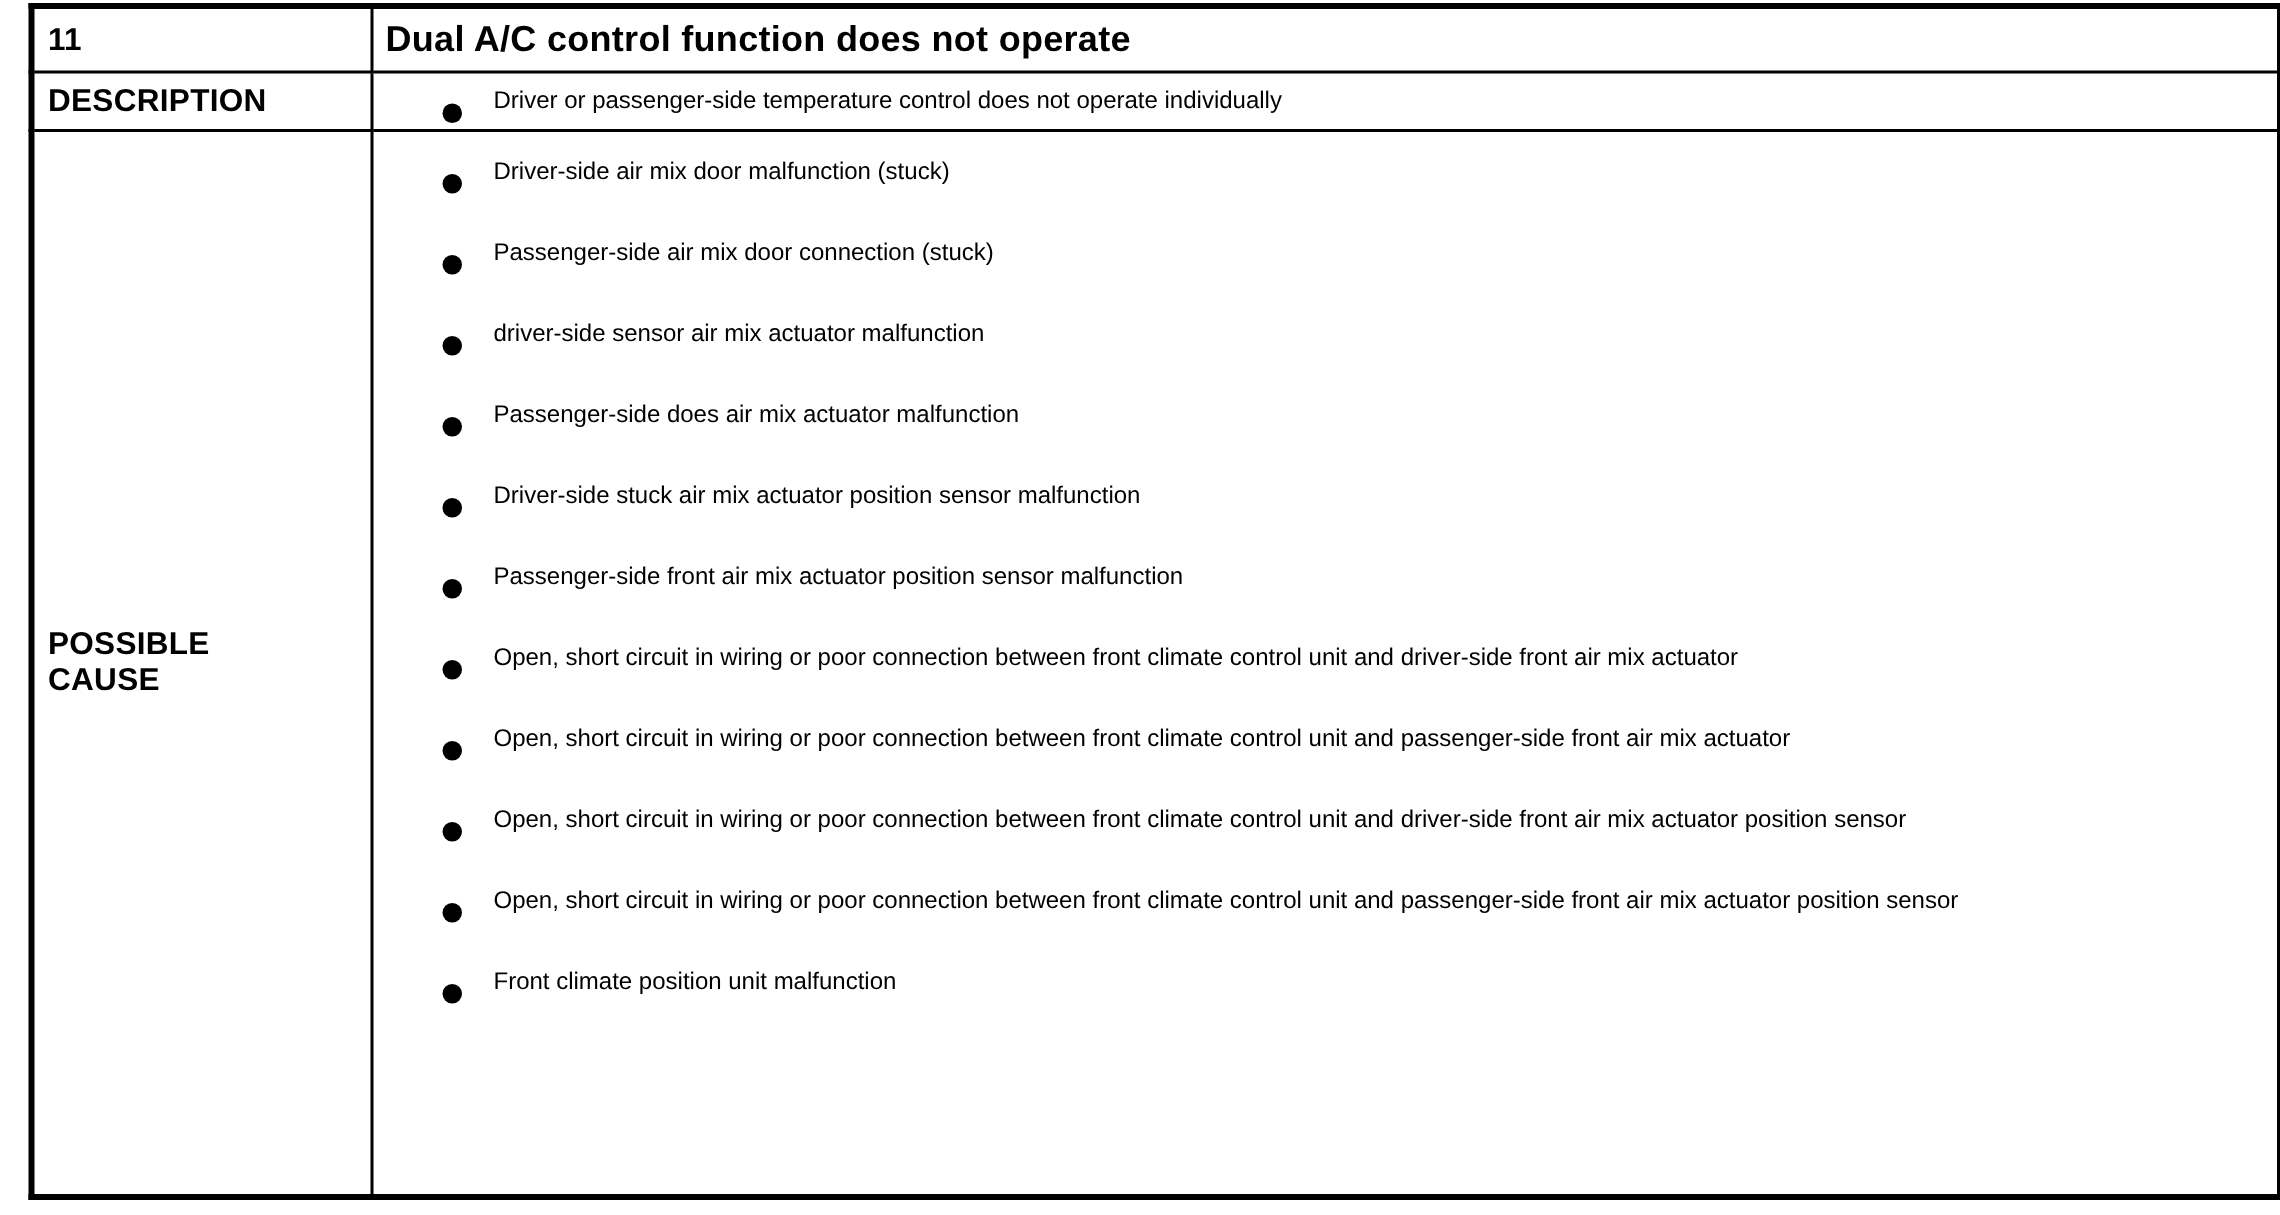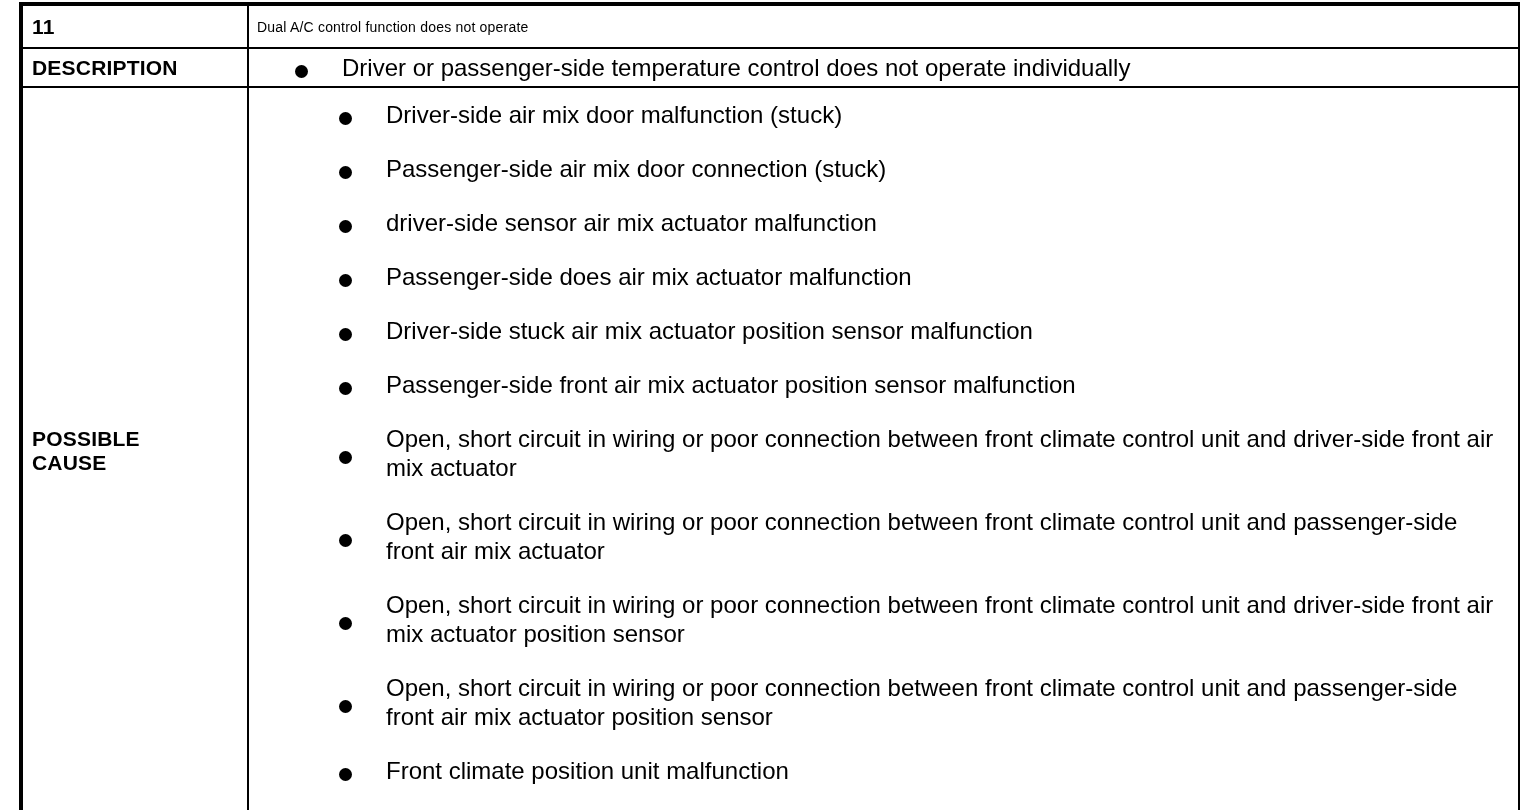--- a/index.html
+++ b/index.html
@@ -39,48 +39,47 @@
   }
   td.label-cell {
     width: 227px;
     padding-left: 9px;
     padding-right: 6px;
     font-weight: bold;
     font-size: 21px;
     letter-spacing: 0.2px;
   }
   td.title-cell {
-    font-weight: normal;
-    font-size: 14px;
+    font-weight: bold;
+    font-size: 24px;
     padding-left: 8px;
     letter-spacing: 0.2px;
   }
   tr.row-header { height: 44px; }
   tr.row-description { height: 39px; }
   .cause-label {
     display: block;
     max-width: 150px;
     line-height: 24px;
   }
   ul.bullet-list {
     list-style: none;
     margin: 0;
     padding: 0 20px 0 46px;
   }
   td.cause-cell {
     vertical-align: top;
     padding-top: 12px;
     padding-bottom: 4px;
-    padding-left: 44px;
   }
   ul.bullet-list li {
     display: flex;
-    align-items: center;
-    gap: 34px;
-    font-size: 24px;
+    align-items: flex-end;
+    gap: 21px;
+    font-size: 16px;
     line-height: 29px;
     margin: 0 0 25px 0;
     max-width: 1165px;
   }
   td.desc-cell ul.bullet-list li {
     margin: 0;
   }
   .bullet {
     flex: 0 0 13px;
     width: 13px;

